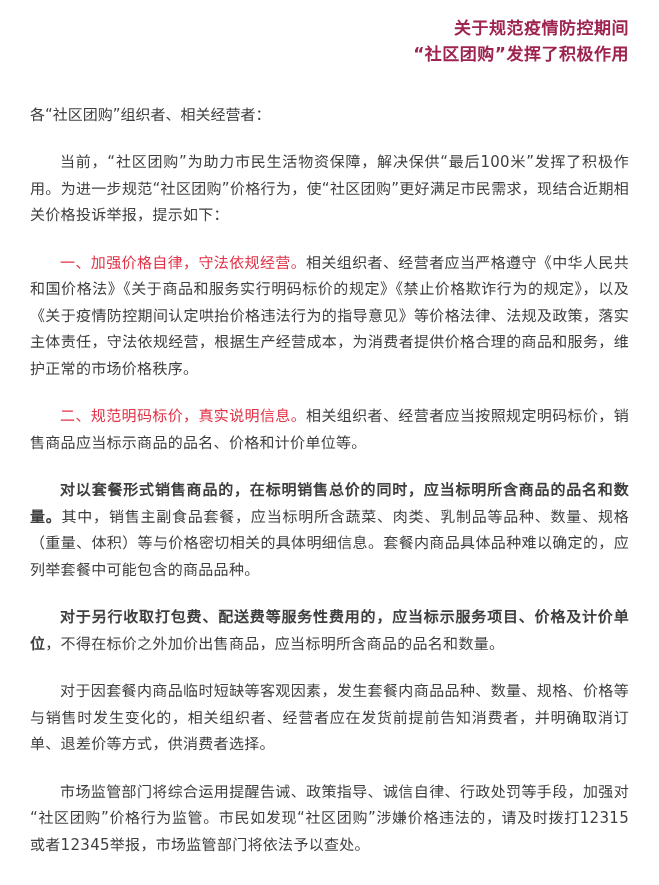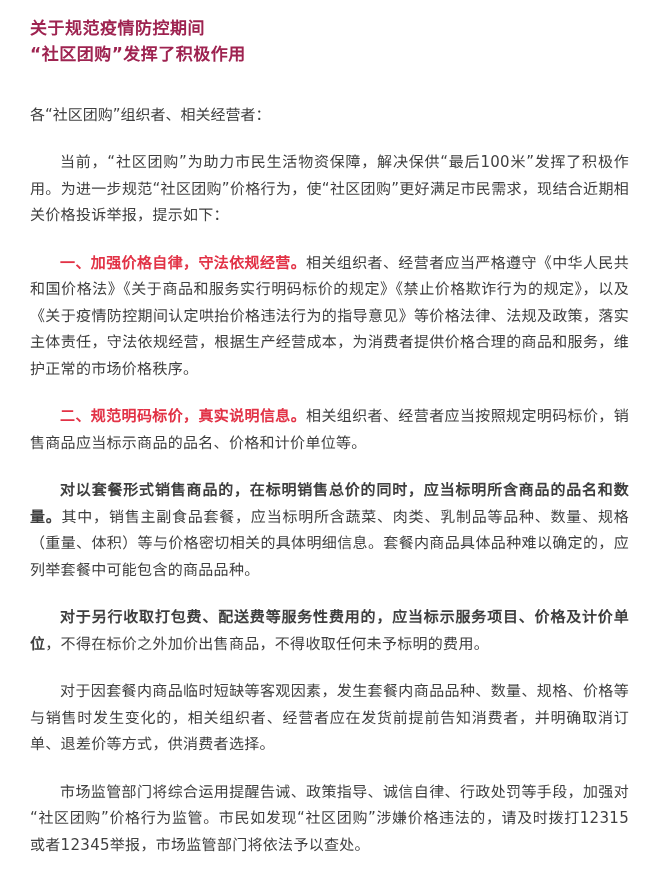--- a/index.html
+++ b/index.html
@@ -15,21 +15,21 @@
   }
   body {
     width: 659px;
     height: 885px;
     overflow: hidden;
   }
   .doc {
     padding: 15px 30px 18px 30px;
   }
   .doc-title {
-    text-align: left;
+    text-align: right;
     font-size: 17px;
     font-weight: bold;
     line-height: 26px;
     color: var(--title-color);
     letter-spacing: 0.5px;
   }
   .salutation {
     margin-top: 35px;
     font-size: 15px;
     line-height: 26px;
@@ -39,21 +39,21 @@
     font-size: 15px;
     line-height: 26.5px;
     color: var(--body-color);
     text-align: justify;
     text-indent: 2em;
     margin-top: 21px;
     letter-spacing: 0.3px;
   }
   .red-bold {
     color: var(--heading-color);
-    font-weight: bold;
+    font-weight: normal;
   }
   .bold {
     font-weight: bold;
   }
 </style>
 </head>
 <body>
 
 <div class="doc">
 
@@ -65,20 +65,20 @@
   <p class="salutation">各“社区团购”组织者、相关经营者：</p>
 
   <p class="para">当前，“社区团购”为助力市民生活物资保障，解决保供“最后100米”发挥了积极作用。为进一步规范“社区团购”价格行为，使“社区团购”更好满足市民需求，现结合近期相关价格投诉举报，提示如下：</p>
 
   <p class="para"><span class="red-bold">一、加强价格自律，守法依规经营。</span><span>相关组织者、经营者应当严格遵守《中华人民共和国价格法》《关于商品和服务实行明码标价的规定》《禁止价格欺诈行为的规定》，以及《关于疫情防控期间认定哄抬价格违法行为的指导意见》等价格法律、法规及政策，落实主体责任，守法依规经营，根据生产经营成本，为消费者提供价格合理的商品和服务，维护正常的市场价格秩序。</span></p>
 
   <p class="para"><span class="red-bold">二、规范明码标价，真实说明信息。</span><span>相关组织者、经营者应当按照规定明码标价，销售商品应当标示商品的品名、价格和计价单位等。</span></p>
 
   <p class="para"><span class="bold">对以套餐形式销售商品的，在标明销售总价的同时，应当标明所含商品的品名和数量。</span><span>其中，销售主副食品套餐，应当标明所含蔬菜、肉类、乳制品等品种、数量、规格（重量、体积）等与价格密切相关的具体明细信息。套餐内商品具体品种难以确定的，应列举套餐中可能包含的商品品种。</span></p>
 
-  <p class="para"><span class="bold">对于另行收取打包费、配送费等服务性费用的，应当标示服务项目、价格及计价单位</span><span>，不得在标价之外加价出售商品，不得收取任何未予标明的费用。</span></p>
+  <p class="para"><span class="bold">对于另行收取打包费、配送费等服务性费用的，应当标示服务项目、价格及计价单位</span><span>，不得在标价之外加价出售商品，应当标明所含商品的品名和数量。</span></p>
 
 
   <p class="para">对于因套餐内商品临时短缺等客观因素，发生套餐内商品品种、数量、规格、价格等与销售时发生变化的，相关组织者、经营者应在发货前提前告知消费者，并明确取消订单、退差价等方式，供消费者选择。</p>
 
   <p class="para">市场监管部门将综合运用提醒告诫、政策指导、诚信自律、行政处罚等手段，加强对“社区团购”价格行为监管。市民如发现“社区团购”涉嫌价格违法的，请及时拨打12315或者12345举报，市场监管部门将依法予以查处。</p>
 
 </div>
 
 </body></html>

